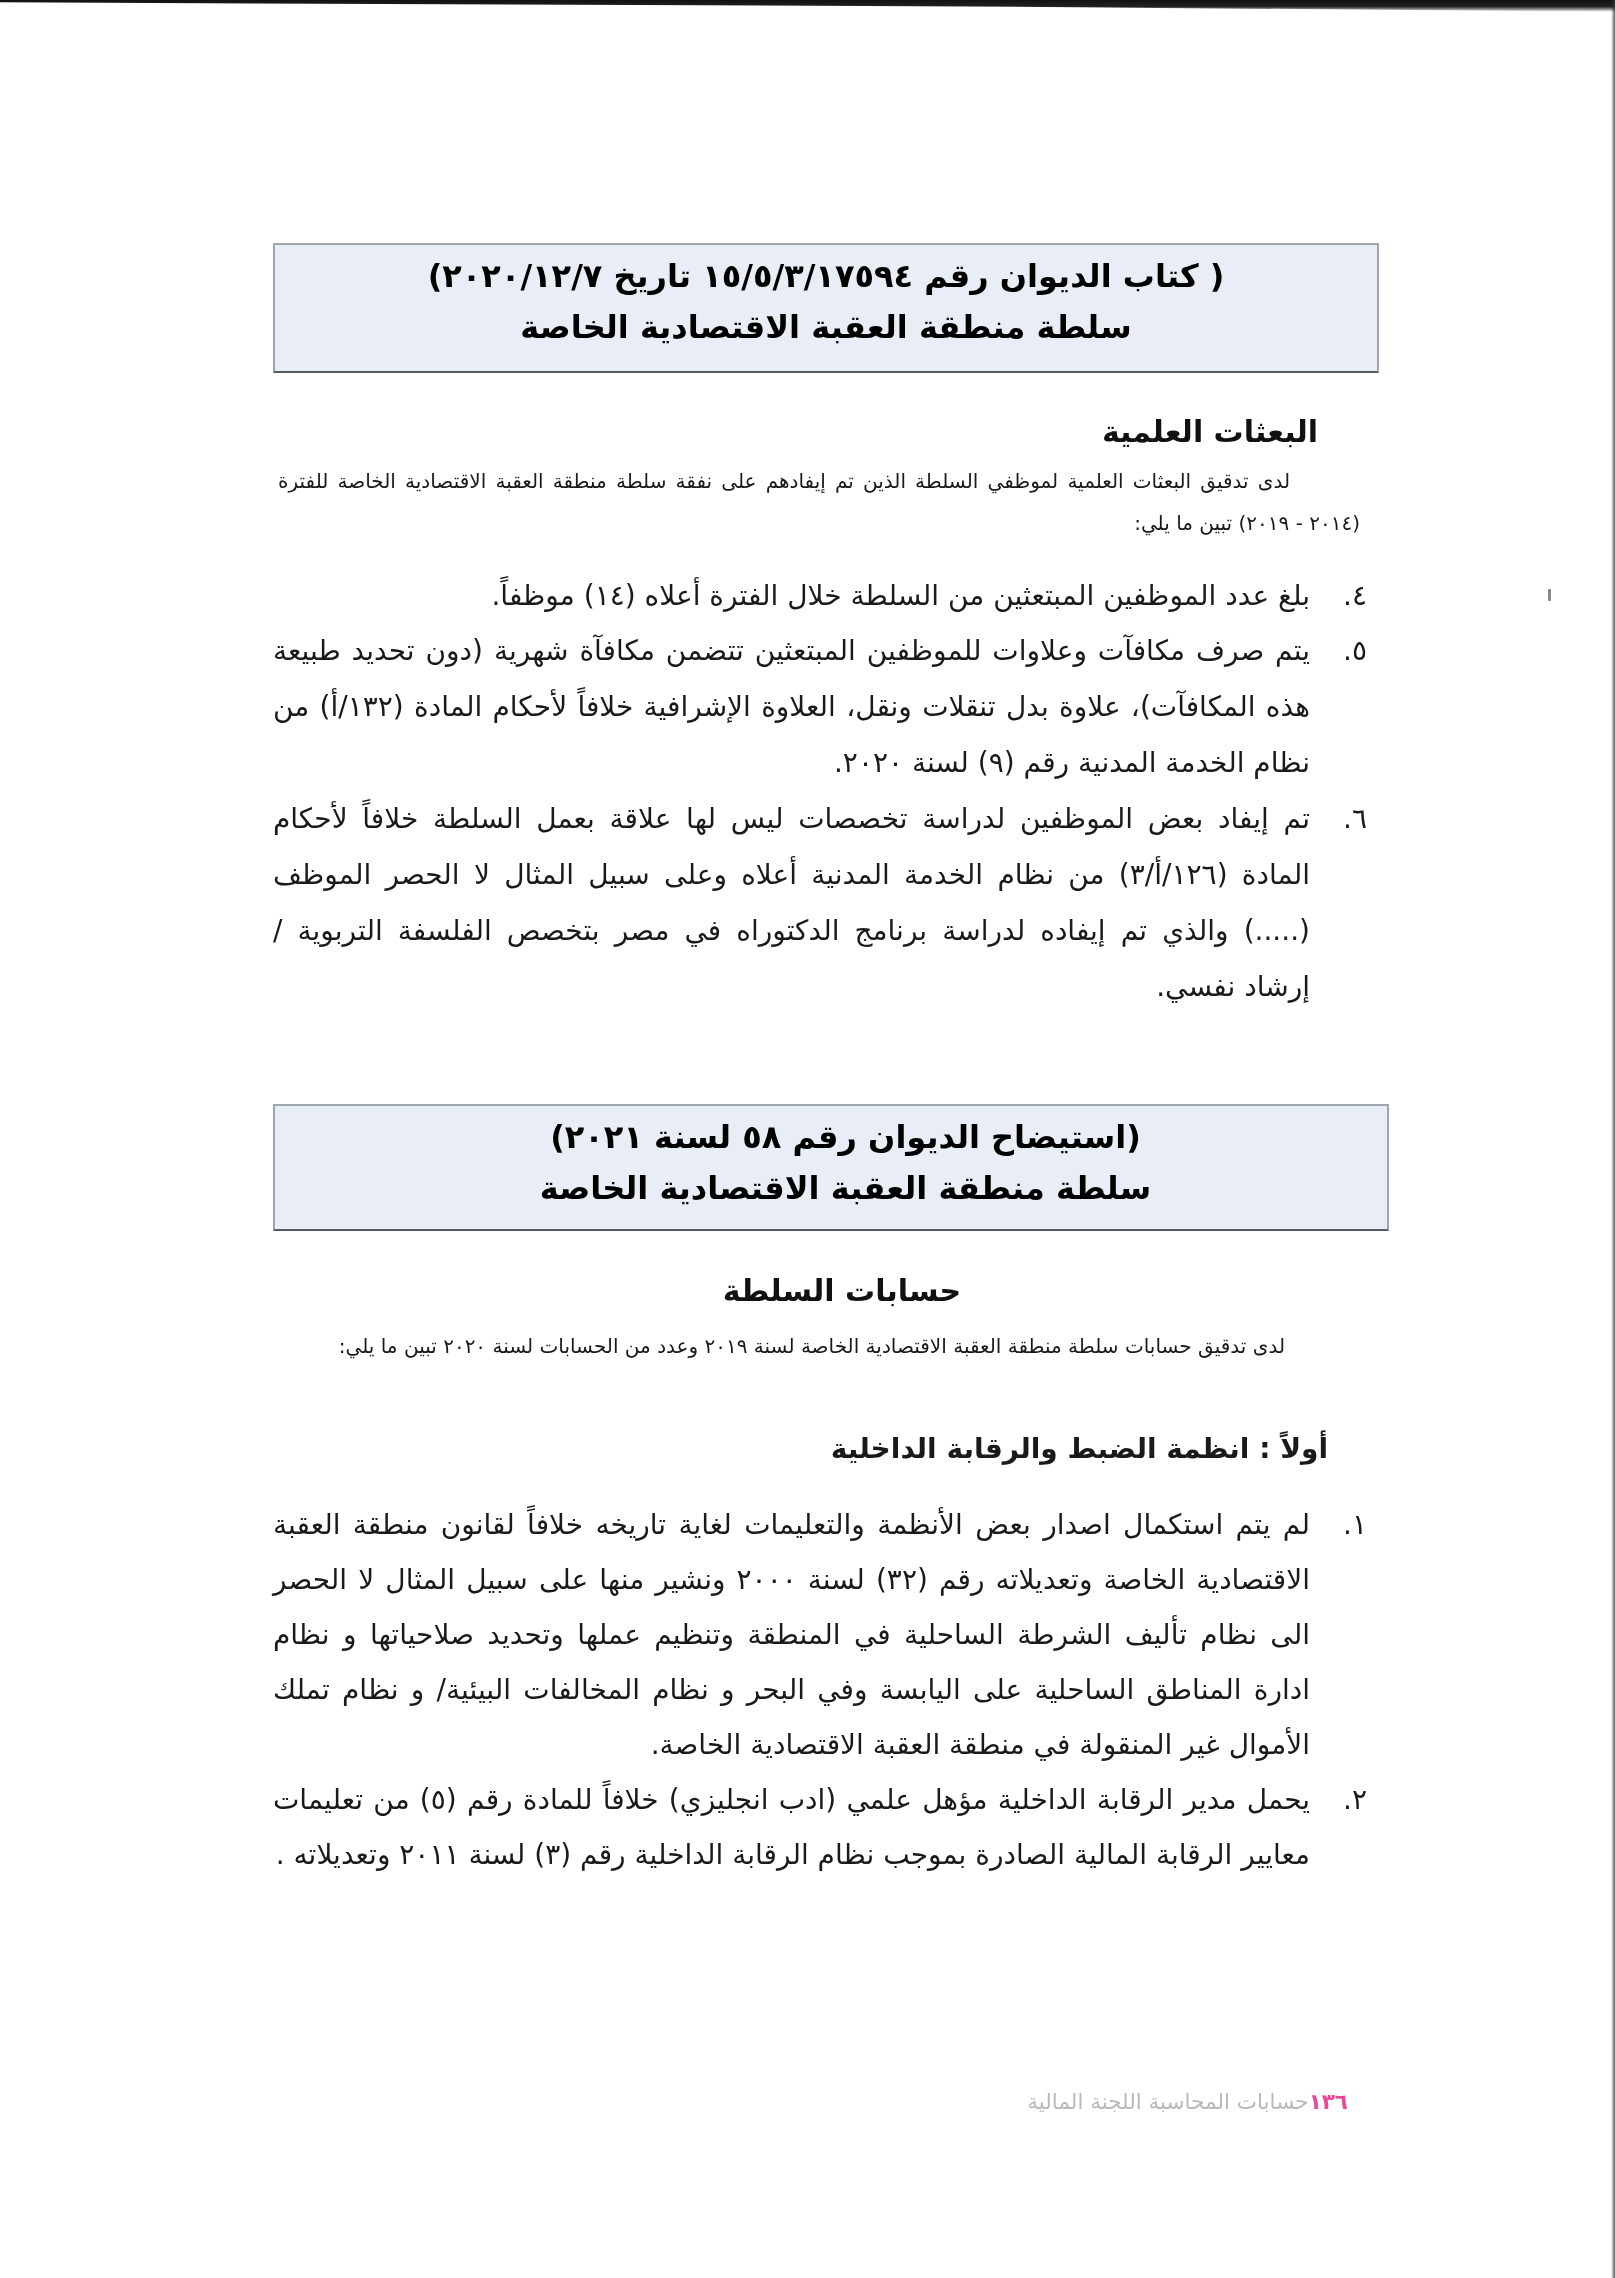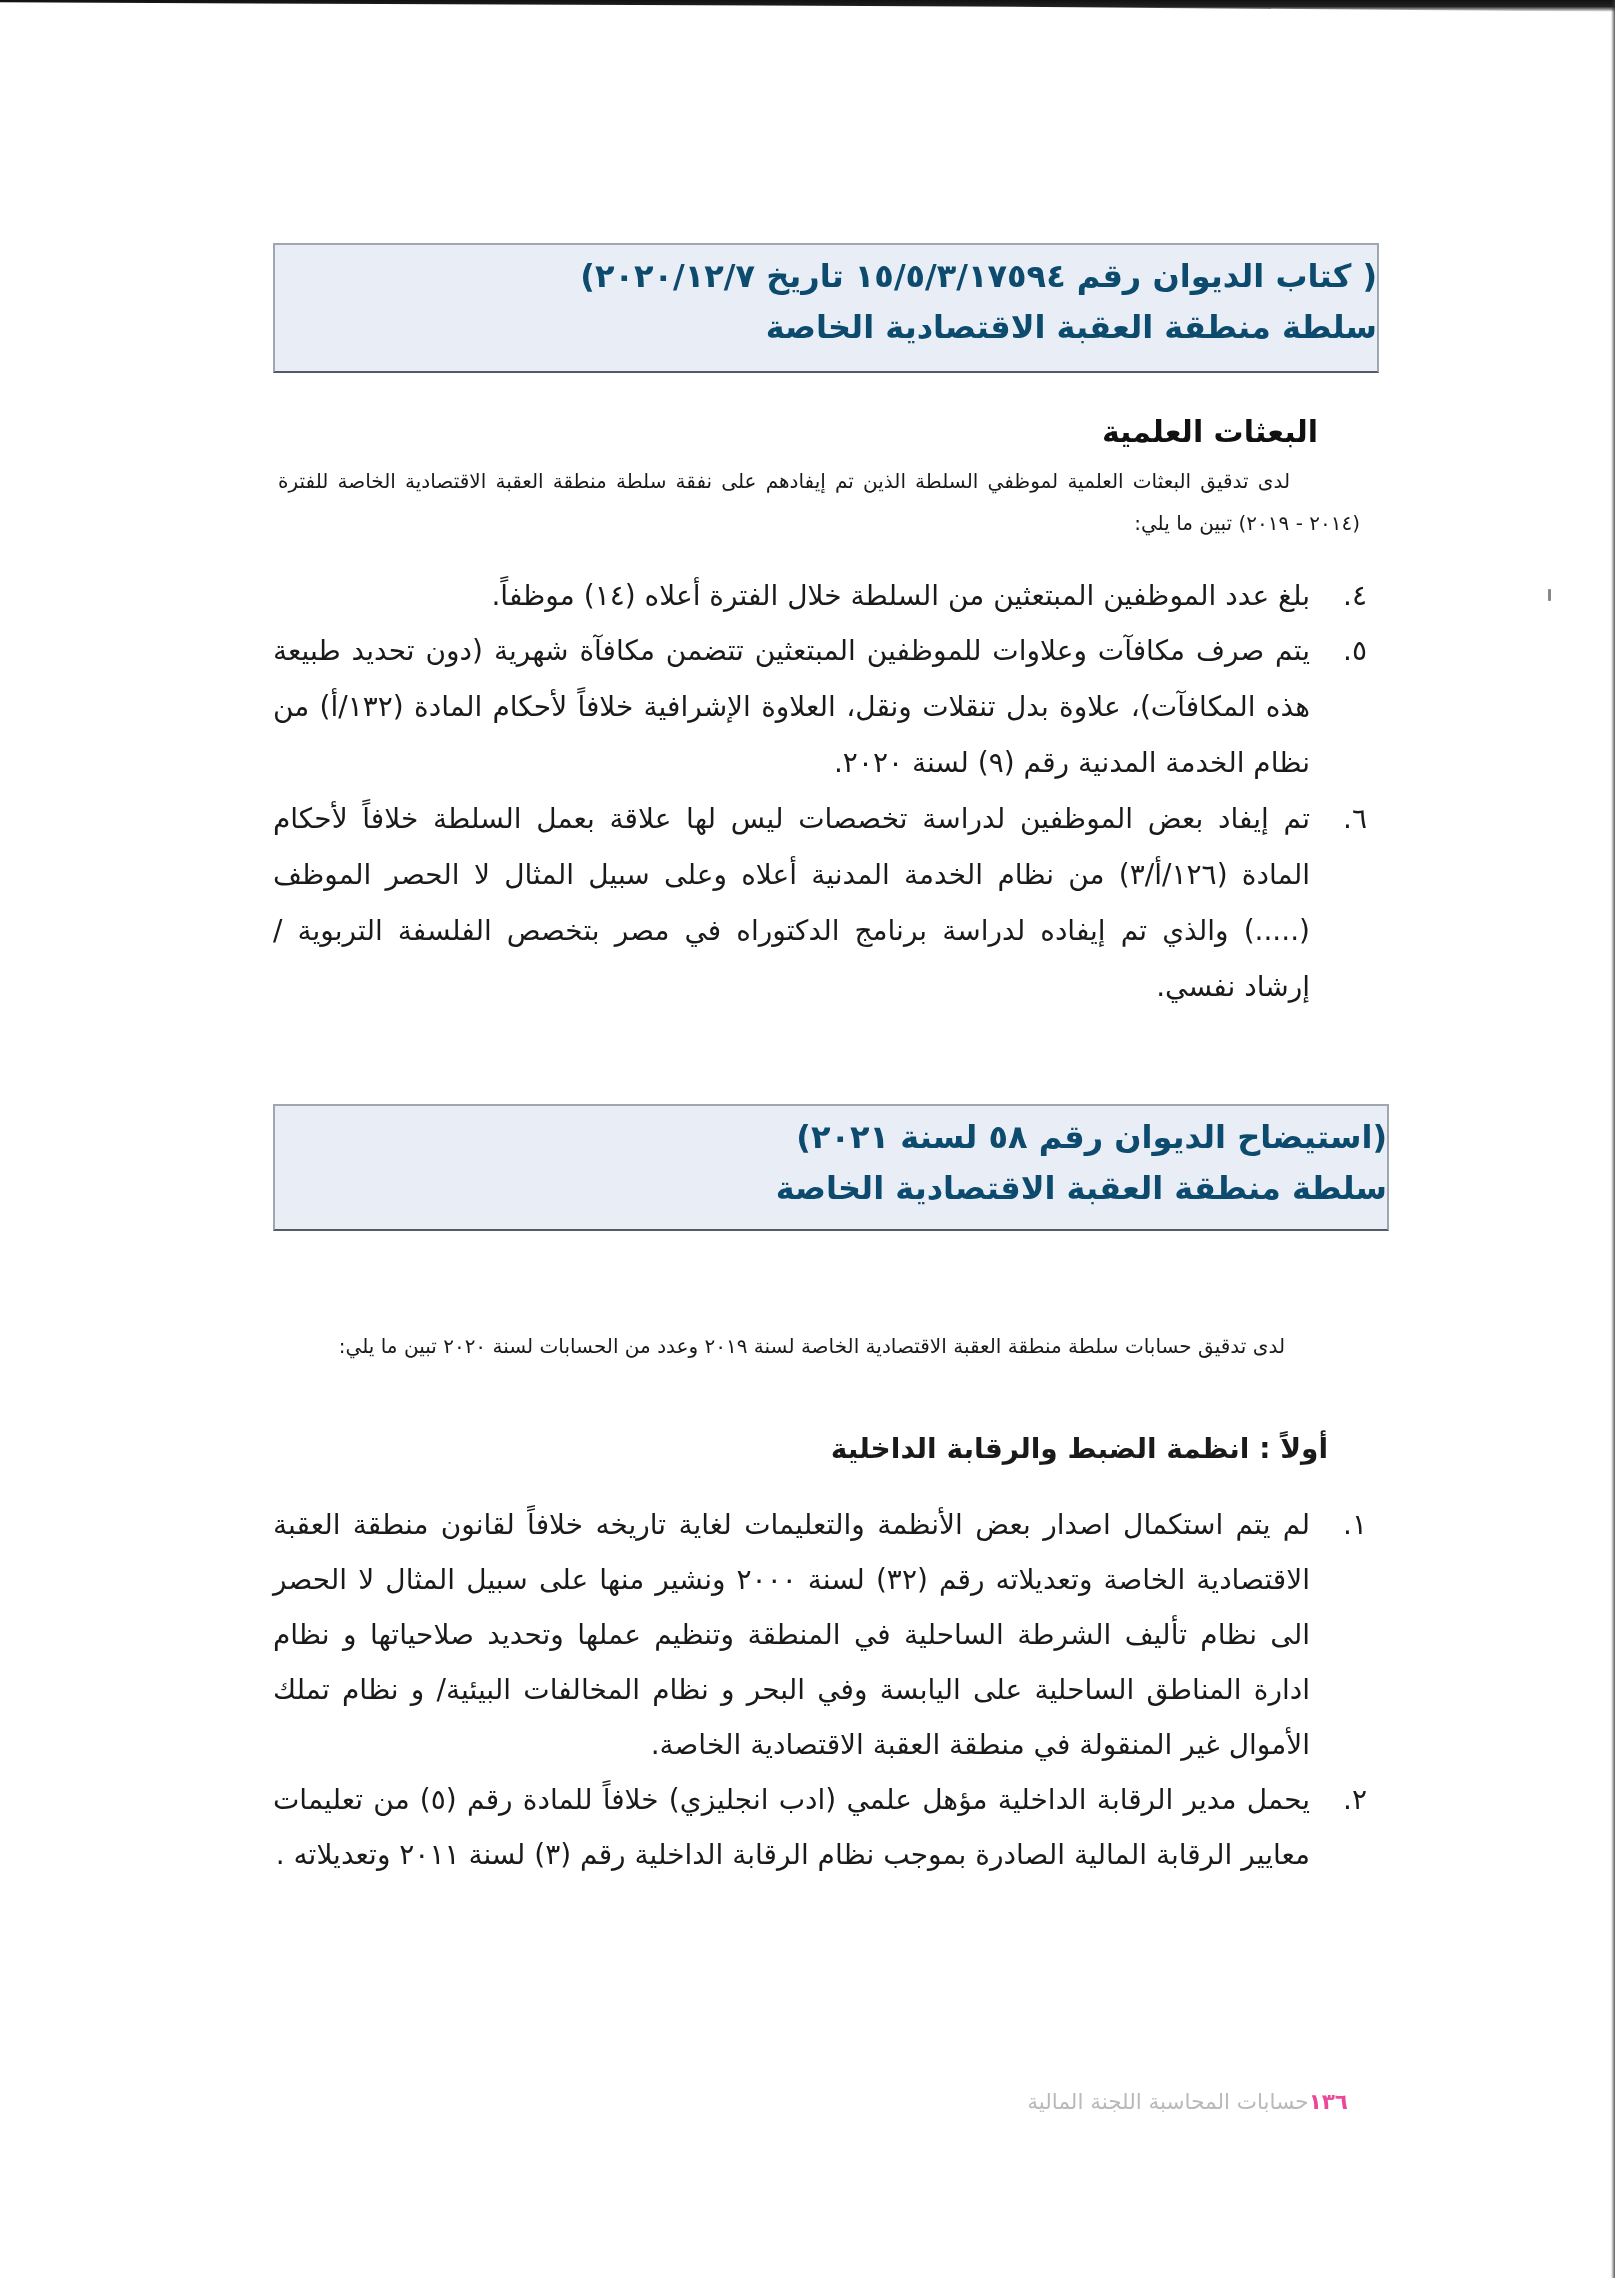--- a/index.html
+++ b/index.html
@@ -21,23 +21,24 @@
   .scan-mark {
     position: absolute; left: 1548px; top: 589px; width: 2.9px; height: 11.7px;
     background: #888; border-radius: 1px;
   }
   .page { position: absolute; left: 0; top: 0; width: 1616px; height: 2278px; direction: rtl; }
   .title-box {
     position: absolute; left: 273px; width: 1102px;
     background: #e9eef6;
     border: 2px solid #9ea6b1;
     border-bottom: 2.9px solid #555b63;
+    text-align: center;
     font-weight: bold; font-size: 32px; line-height: 51px;
     padding: 5.9px 0 7.8px 0;
-    color: #0c4a6e;
+    color: #000000;
   }
   .title-box .line { display: block; }
   .box1 { top: 243px; height: 112px; width: 1102px; }
   .box2 { top: 1104px; height: 109px; width: 1083px; padding-left: 29px; }
   .section-heading {
     position: absolute; font-weight: bold; font-size: 30px; color: #111;
   }
   .h1 { right: 298px; top: 414px; }
   .h2 { left: 0; right: 0; top: 1273px; text-align: center; padding-left: 68px; }
   .para {
@@ -104,20 +105,21 @@
       <span class="num">٦.</span>
       <span>تم إيفاد بعض الموظفين لدراسة تخصصات ليس لها علاقة بعمل السلطة خلافاً لأحكام المادة (١٢٦/أ/٣) من نظام الخدمة المدنية أعلاه وعلى سبيل المثال لا الحصر الموظف (.....) والذي تم إيفاده لدراسة برنامج الدكتوراه في مصر بتخصص الفلسفة التربوية / إرشاد نفسي.</span>
     </li>
   </ul>
 
   <div class="title-box box2">
     <span class="line">(استيضاح الديوان رقم ٥٨ لسنة ٢٠٢١)</span>
     <span class="line">سلطة منطقة العقبة الاقتصادية الخاصة</span>
   </div>
 
+  <div class="section-heading h2">حسابات السلطة</div>
 
   <div class="para p2" style="line-height:49px;">
     <span class="indent">لدى تدقيق حسابات سلطة منطقة العقبة الاقتصادية الخاصة لسنة ٢٠١٩ وعدد من الحسابات لسنة ٢٠٢٠ تبين ما يلي:</span>
   </div>
 
   <div class="sub-heading">أولاً : انظمة الضبط والرقابة الداخلية</div>
 
   <ul class="list list2">
     <li>
       <span class="num">١.</span>

